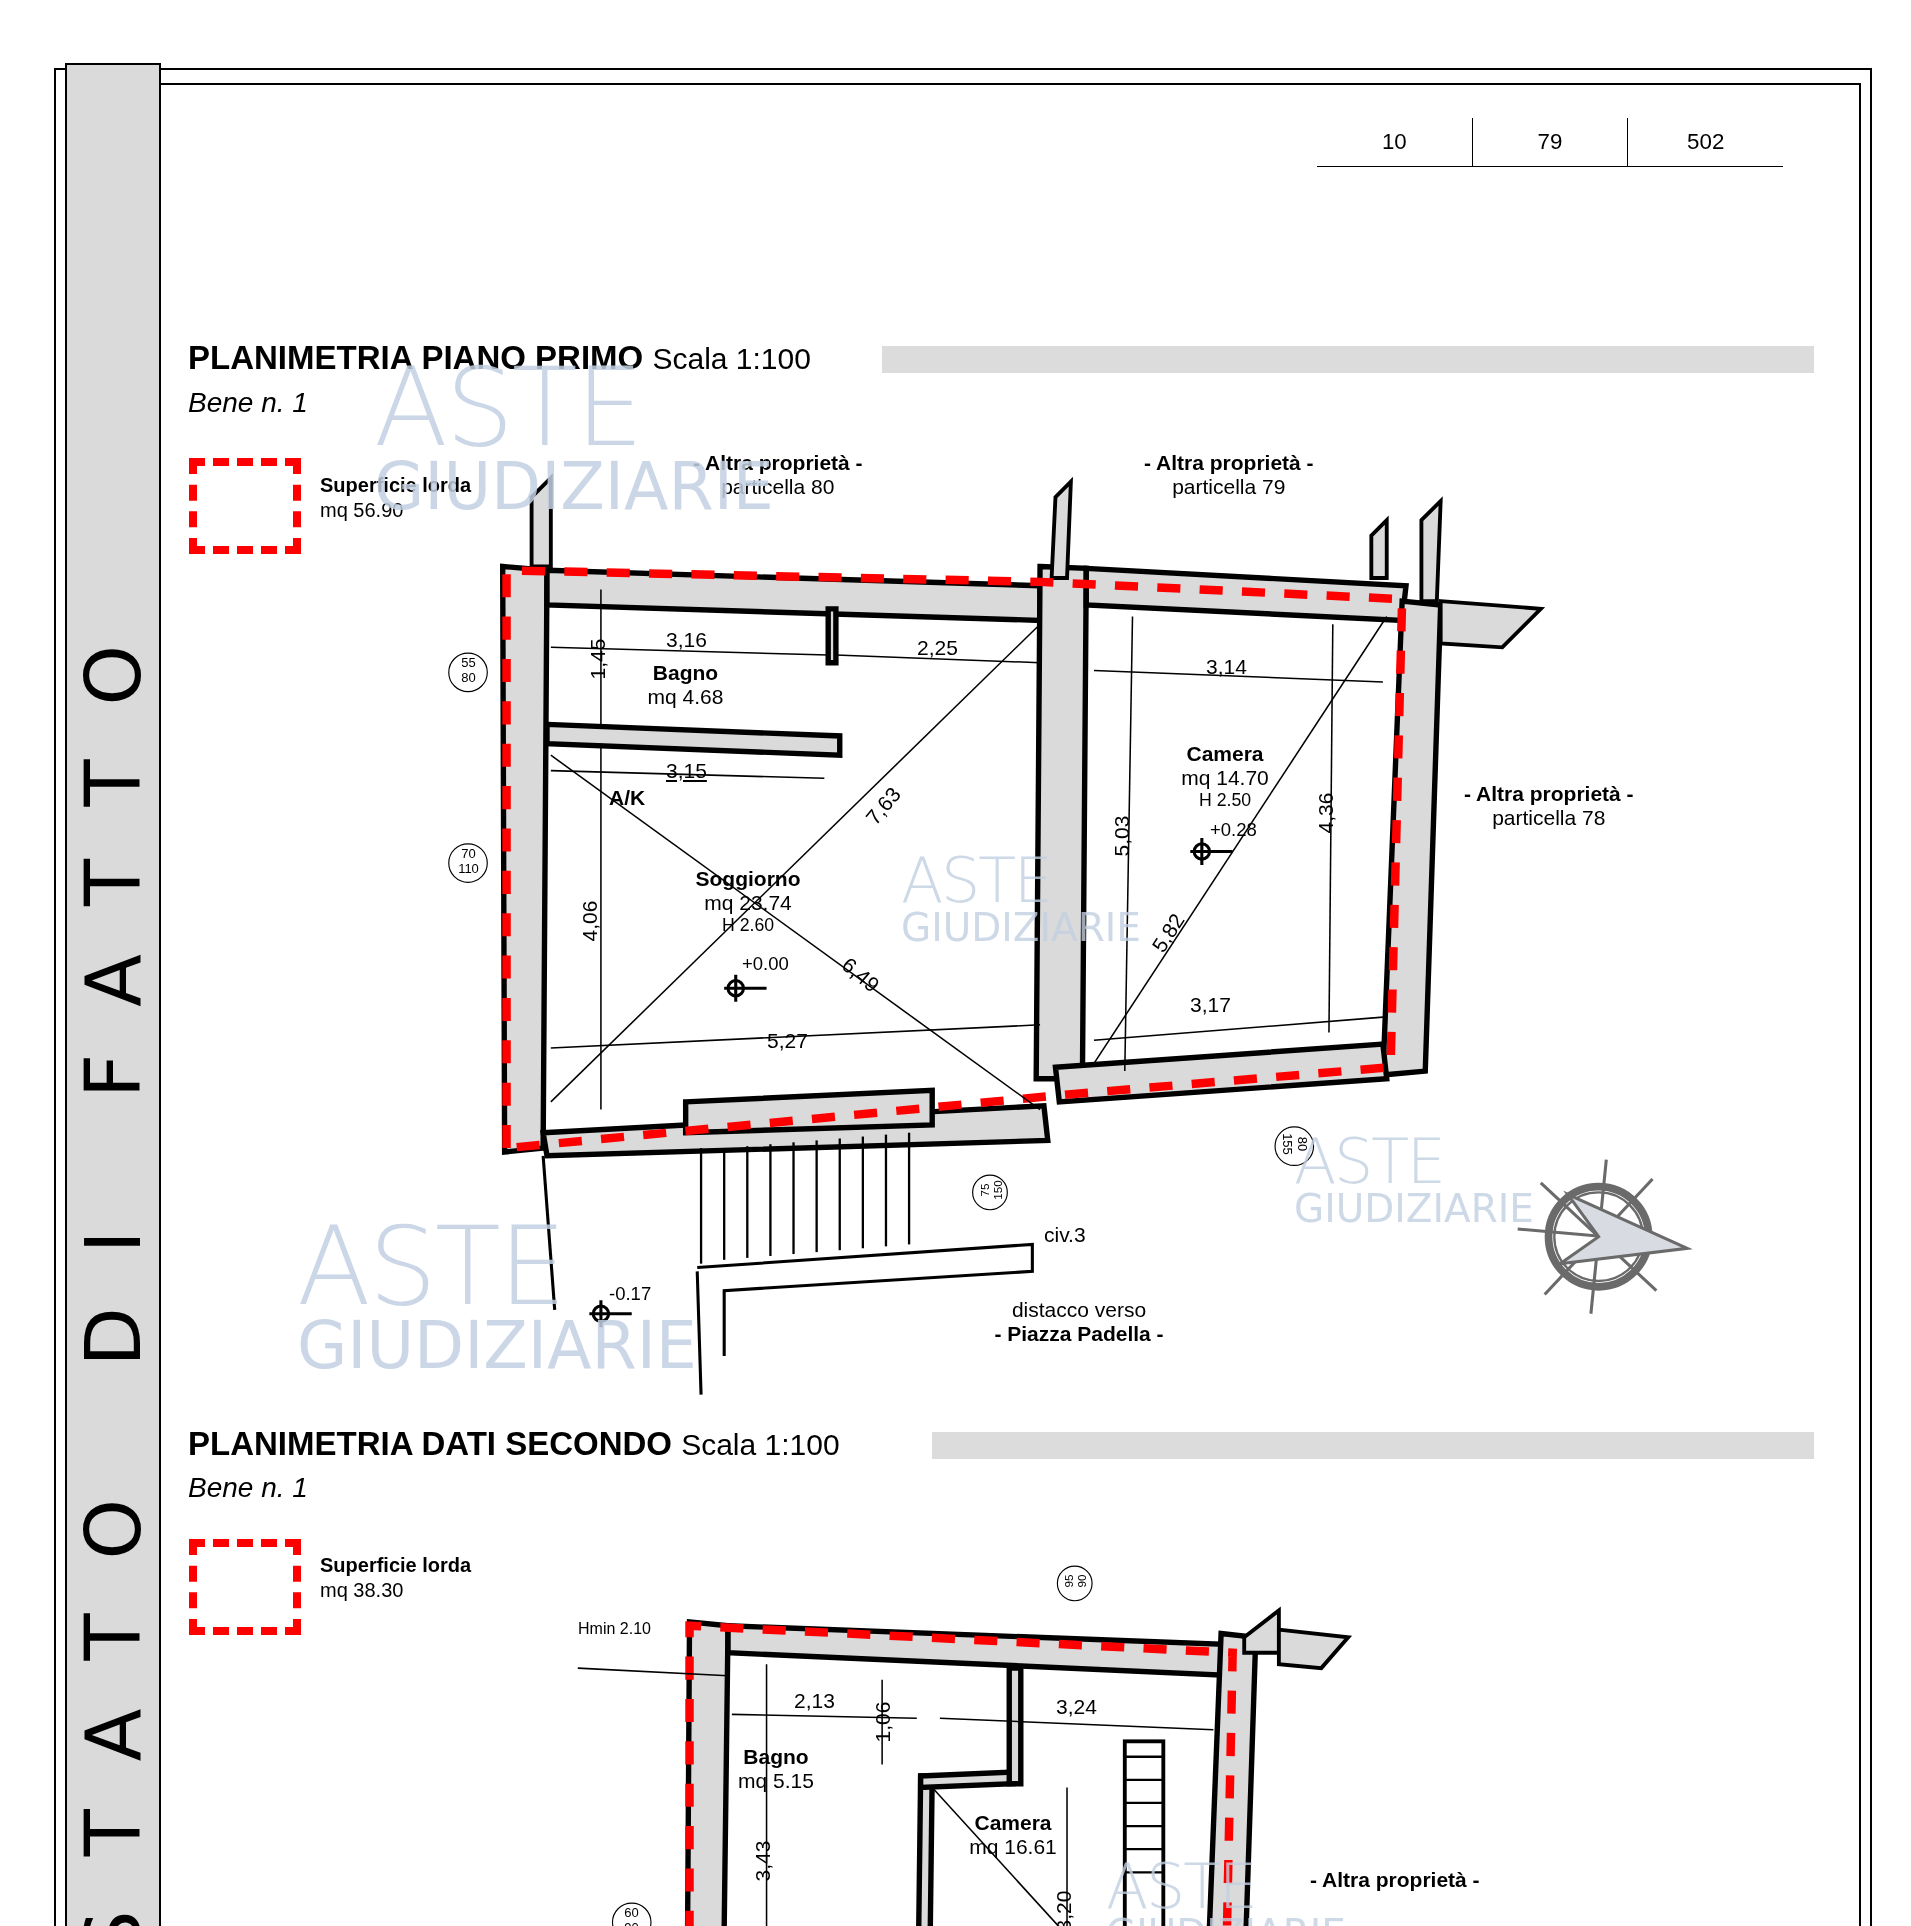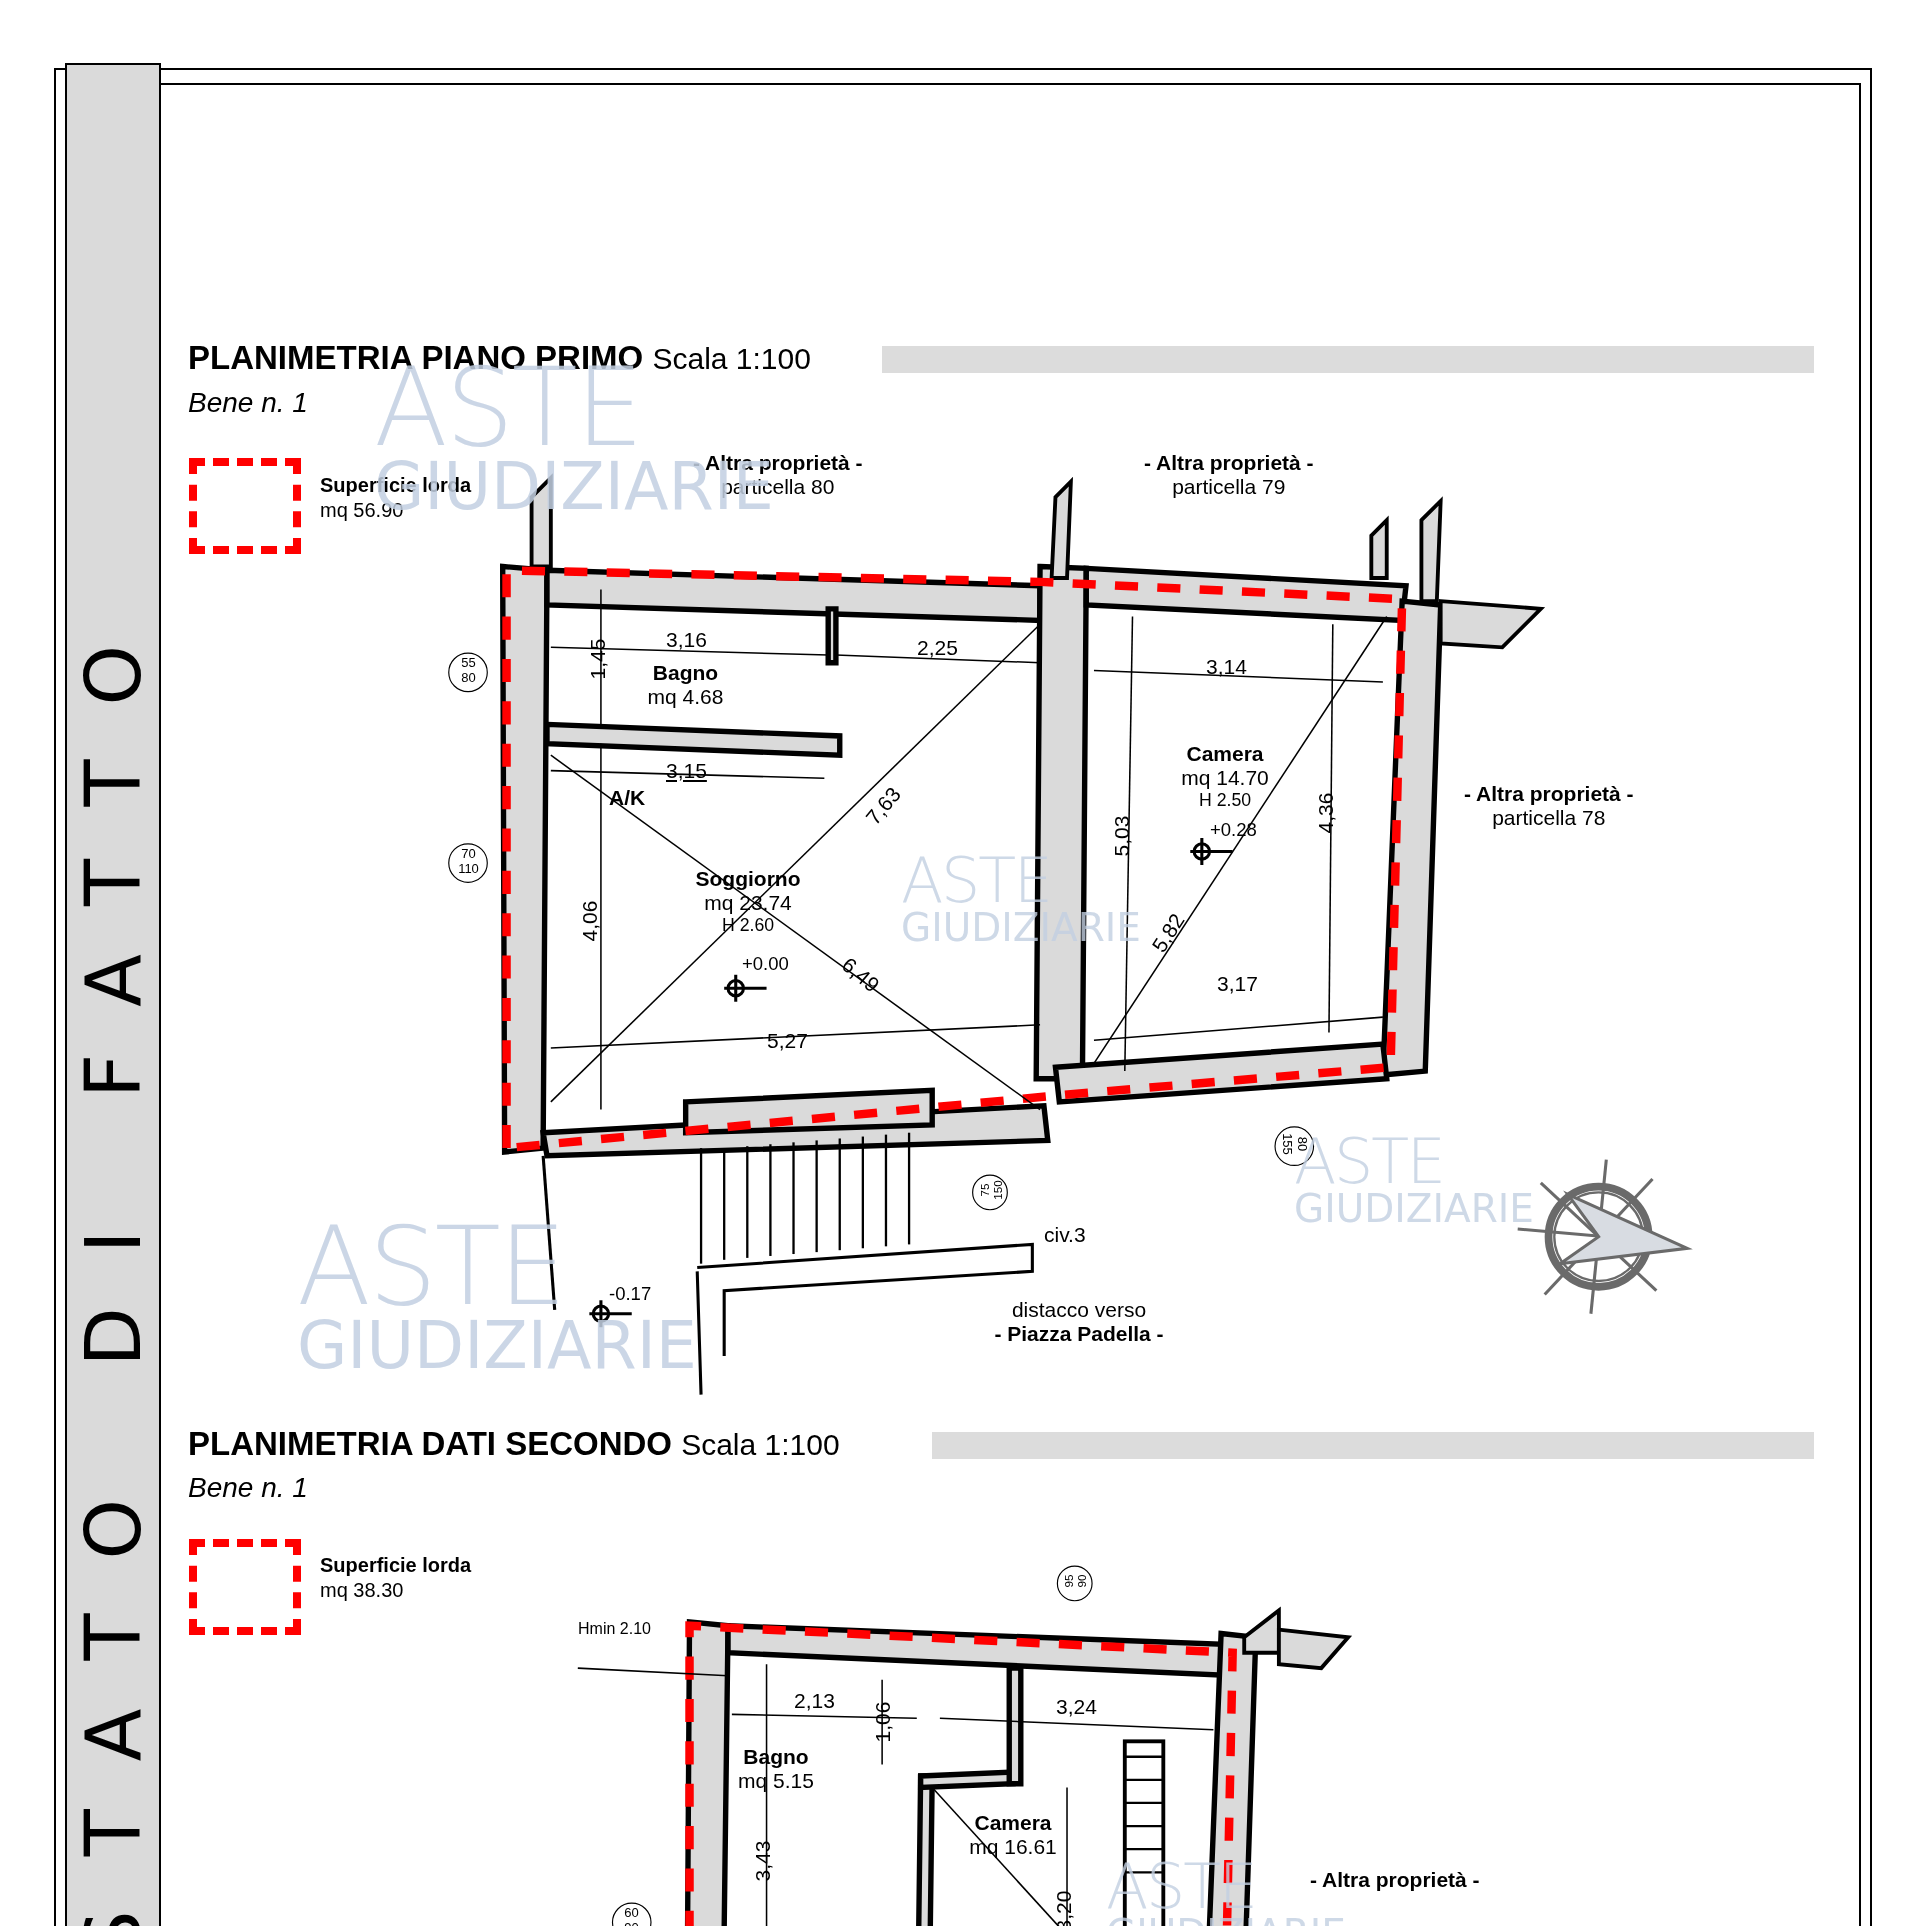--- a/index.html
+++ b/index.html
@@ -36,20 +36,25 @@
 <body>
 
 <div class="abs frame-outer"></div>
 <div class="abs frame-inner"></div>
 
 <div class="abs sidebar">
   <div class="sidebar-text">STATO DI FATTO</div>
 </div>
 
 <div class="abs cad">
+  <div class="row">
+    <div class="cell">10</div>
+    <div class="cell">79</div>
+    <div class="cell">502</div>
+  </div>
 </div>
 
 <div class="abs sec-bar" style="left:882px; top:346px; width:932px;"></div>
 <div class="abs sec-title" style="left:188px; top:339px;">
   <span>PLANIMETRIA PIANO PRIMO</span>
   <span class="scale">Scala 1:100</span>
 </div>
 <div class="abs bene" style="left:188px; top:387px;">Bene n. 1</div>
 <div class="abs legend-box" style="left:189px; top:458px;"></div>
 <div class="abs" style="left:320px; top:472px;">
@@ -247,21 +252,21 @@
 <div class="abs lbl" style="left:917px; top:636px;">2,25</div>
 <div class="abs lbl" style="left:666px; top:759px;text-decoration:underline;">3,15</div>
 <div class="abs lbl" style="left:863px; top:794px; transform:rotate(-50deg);">7,63</div>
 <div class="abs lbl" style="left:570px; top:909px; transform:rotate(-90deg);">4,06</div>
 <div class="abs lbl" style="left:840px; top:963px; transform:rotate(40deg);">6,49</div>
 <div class="abs lbl" style="left:767px; top:1029px;">5,27</div>
 <div class="abs lbl" style="left:1206px; top:655px;">3,14</div>
 <div class="abs lbl" style="left:1102px; top:824px; transform:rotate(-90deg);">5,03</div>
 <div class="abs lbl" style="left:1148px; top:921px; transform:rotate(-57deg);">5,82</div>
 <div class="abs lbl" style="left:1306px; top:801px; transform:rotate(-90deg);">4,36</div>
-<div class="abs lbl" style="left:1190px; top:972px;margin-left:27px;">3,17</div>
+<div class="abs lbl" style="left:1190px; top:993px;">3,17</div>
 
 <div class="abs center" style="left:453px; top:655px; width:31px; font-size:13px;">
   <div>55</div>
     <div>80</div>
 </div>
 <div class="abs center" style="left:453px; top:846px; width:31px; font-size:13px;">
   <div>70</div>
     <div>110</div>
 </div>
 <div class="abs center" style="left:1279px; top:1129px; width:31px; font-size:13px; transform:rotate(90deg);">

